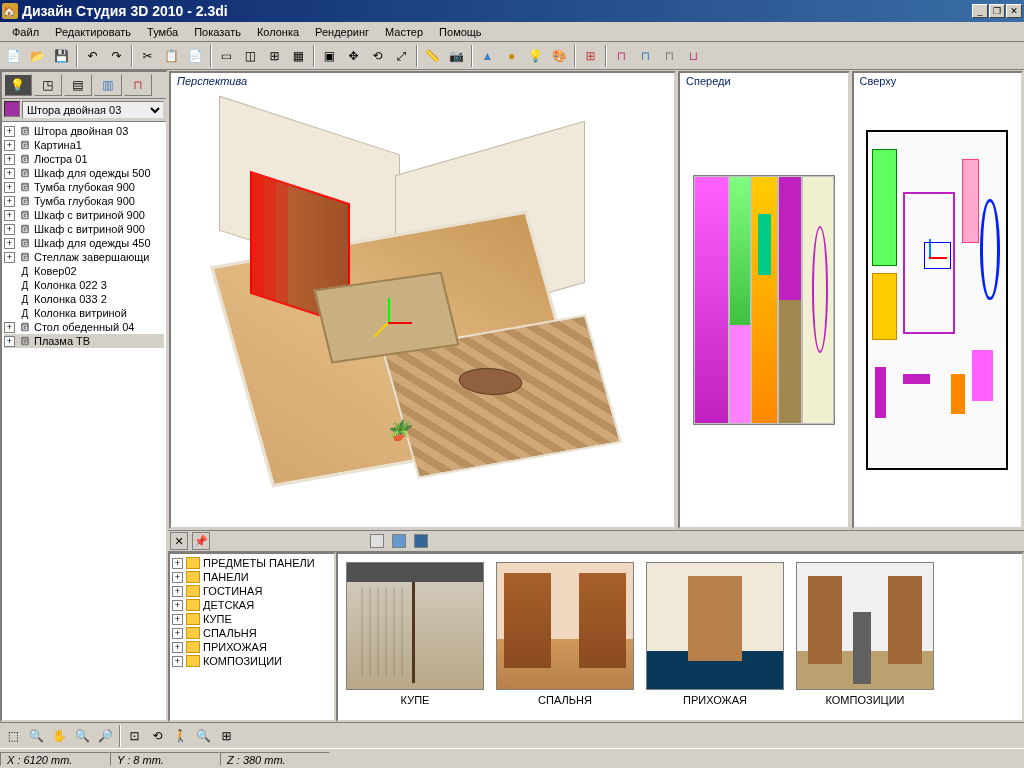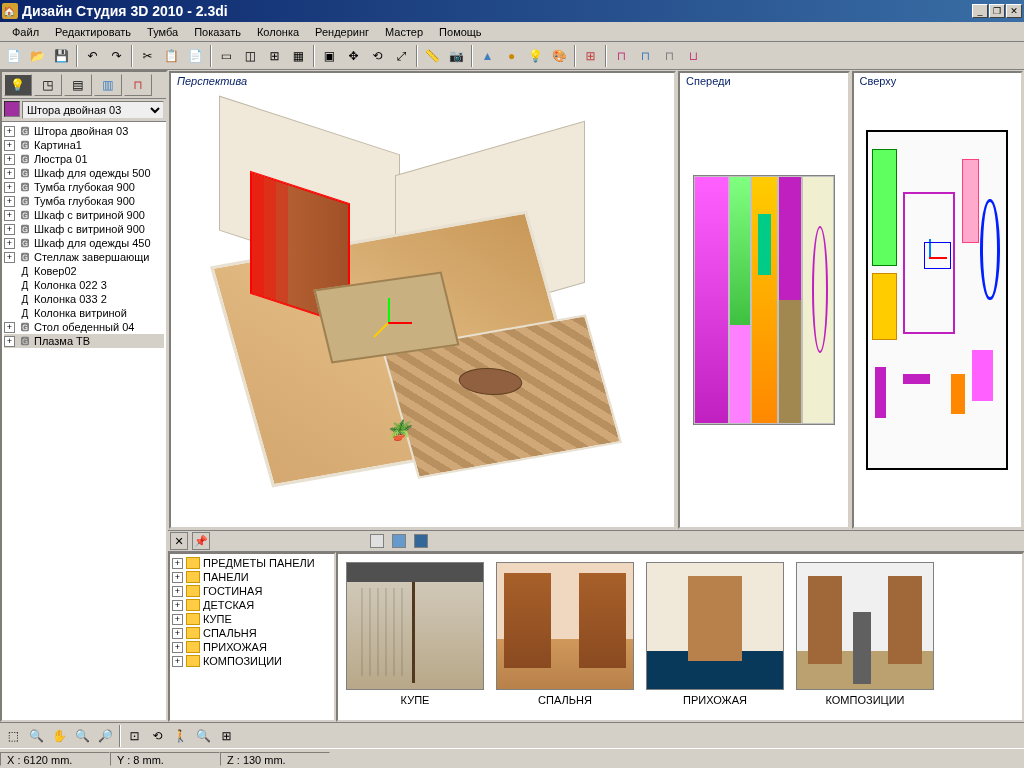--- a/index.html
+++ b/index.html
@@ -118,21 +118,21 @@
 .thumb-spal::after { content:''; position:absolute; right:5%; top:8%; width:35%; height:75%; background:linear-gradient(to bottom, #a8602a 0%, #8a4a20 100%); }
 .thumb-prih { background: linear-gradient(to bottom, #f0e8d8 0%, #f0e8d8 70%, #09395a 70%, #09395a 100%); position:relative; }
 .thumb-prih::before { content:''; position:absolute; left:30%; top:10%; width:40%; height:68%; background:#b8804a; }
 .thumb-komp { background: linear-gradient(to bottom, #f0f0f0 0%, #f0f0f0 70%, #bba070 70%); position:relative; }
 .thumb-komp::before { content:''; position:absolute; left:8%; top:10%; width:25%; height:70%; background:#a06838; }
 .thumb-komp::after { content:''; position:absolute; right:8%; top:10%; width:25%; height:70%; background:#a06838; box-shadow: -43px 28px 0 -8px #606060; }
 
 
 .bottomtools { height:26px; background:#d4d0c8; border-top:1px solid #808080; display:flex; align-items:center; padding:2px; }
 .statusbar { height:20px; background:#d4d0c8; border-top:1px solid #fff; display:flex; align-items:center; }
-.status-cell { border:1px inset #d4d0c8; padding:1px 6px; min-width:110px; height:14px; }
+.status-cell { border:1px inset #d4d0c8; padding:1px 6px; min-width:110px; height:14px;font-style:italic; }
 
 .lib-header .hbtn { width:18px; height:18px; border:1px solid #808080; background:#d4d0c8; display:flex; align-items:center; justify-content:center; cursor:pointer; }
 .lib-header .spacer { flex:0 0 150px; }
 .lib-header .sq { width:14px; height:14px; border:1px solid #808080; margin:0 2px; cursor:pointer; }
 .lib-header .sq.a { background:#e0e0e0; }
 .lib-header .sq.b { background:#6699cc; }
 .lib-header .sq.c { background:#336699; }
 </style>
 </head>
 <body>
@@ -442,14 +442,14 @@
   <div class="tbtn">⊡</div>
   <div class="tbtn">⟲</div>
   <div class="tbtn">🚶</div>
   <div class="tbtn">🔍</div>
   <div class="tbtn">⊞</div>
 </div>
 
 <div class="statusbar">
   <div class="status-cell">X : 6120 mm.</div>
   <div class="status-cell">Y : 8 mm.</div>
-  <div class="status-cell">Z : 130 mm.</div>
+  <div class="status-cell">Z : 380 mm.</div>
 </div>
 
 </body></html>

